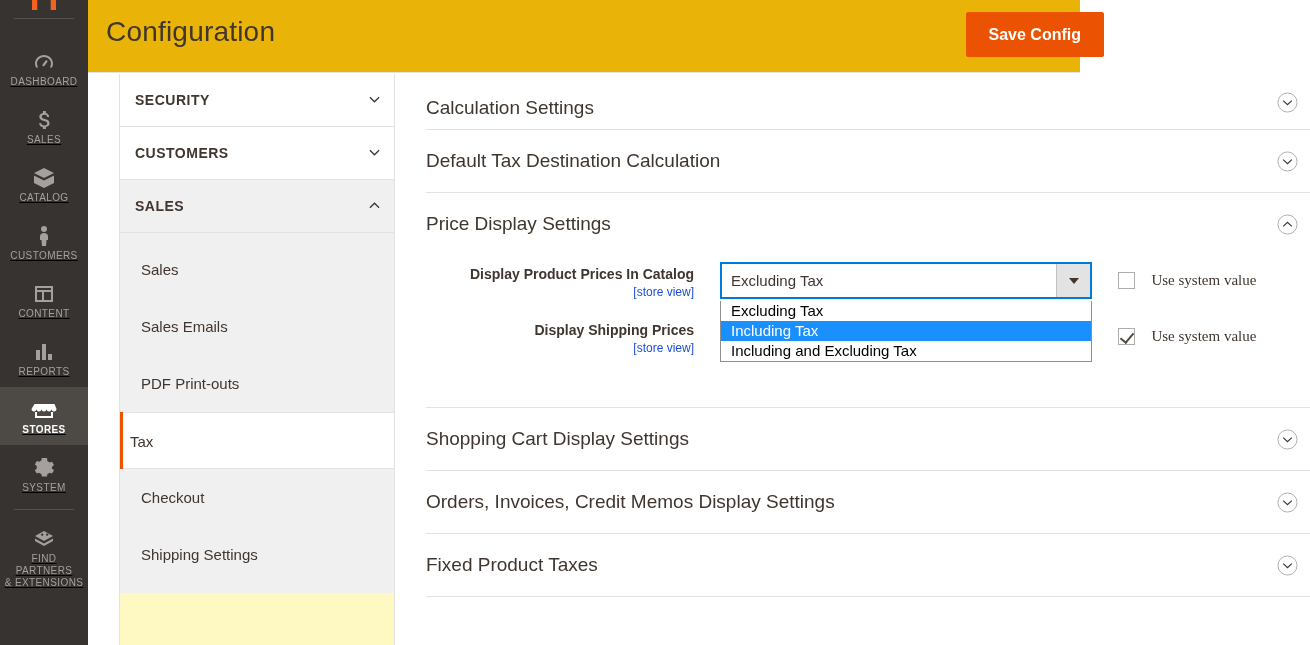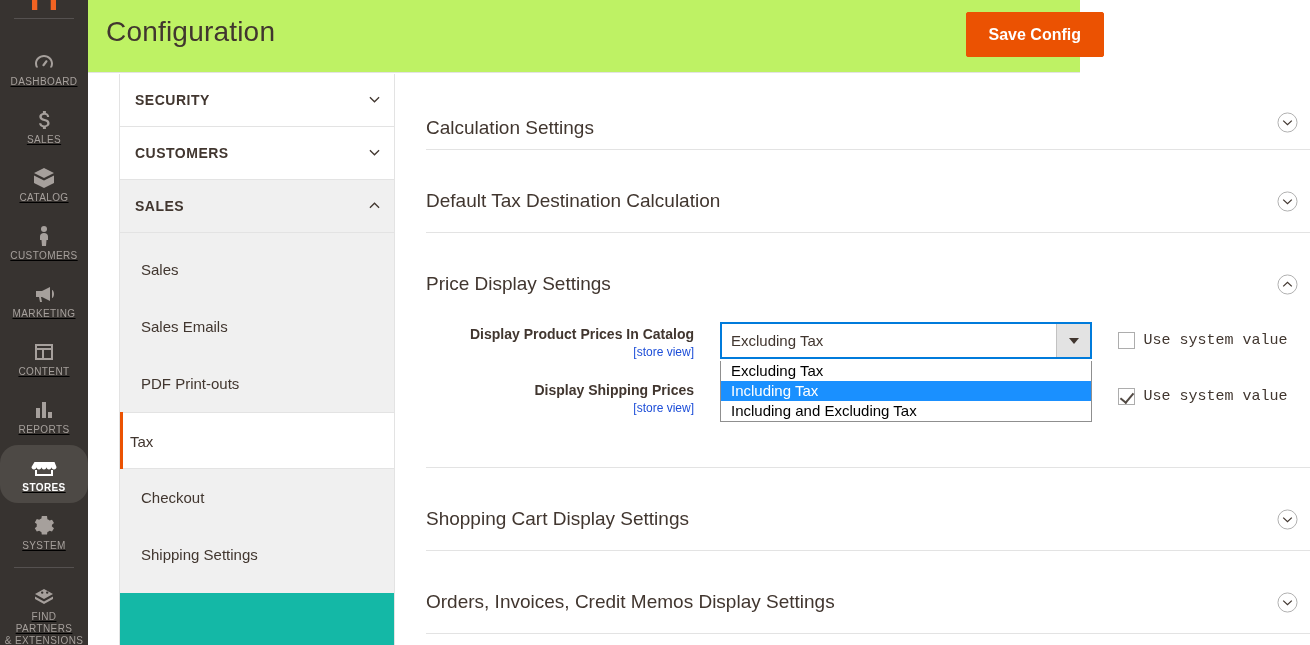--- a/index.html
+++ b/index.html
@@ -46,33 +46,33 @@
     display: block; height: 26px; line-height: 26px;
     margin-bottom: 2px;
   }
   .nav-item .nav-icon svg { fill: #a6a09c; display: inline-block; vertical-align: middle; }
   .nav-item .nav-label {
     display: block;
     font-size: 10px; letter-spacing: .4px;
     color: #a6a09c; line-height: 12px;
     font-family: "Liberation Sans", sans-serif;
   }
-  .nav-item.active { background: #4d4945; border-radius: 18px; }
+  .nav-item.active { background: #4d4945; }
   .nav-item.active .nav-icon svg { fill: #ffffff; }
   .nav-item.active .nav-label { color: #ffffff; font-weight: bold; }
   .nav-divider2 {
     width: 60px; height: 1px; background: #555150;
     margin: 6px auto 6px auto;
   }
 
   
   .page-header {
     position: absolute; left: 88px; top: 0;
     width: 992px; height: 73px;
-    background: #bef264;
+    background: #eab308;
     border-bottom: 1px solid #e3e3e3;
   }
   .page-title {
     position: absolute; left: 18px; top: 16px;
     font-size: 28px; color: #41362f;
     font-weight: normal;
     font-family: "Liberation Sans", sans-serif;
     letter-spacing: .2px;
   }
   .save-btn {
@@ -86,21 +86,21 @@
     font-family: "Liberation Sans", sans-serif;
     cursor: pointer;
     white-space: nowrap;
     border-radius: 2px;
   }
 
   
   .secondary-nav {
     position: absolute; left: 119px; top: 74px;
     width: 276px; height: 571px;
-    background: #14b8a6;
+    background: #fef9c3;
     border-left: 1px solid #e3e3e3;
     border-right: 1px solid #e3e3e3;
     overflow: hidden;
   }
   .sec-section-head {
     position: relative;
     height: 53px;
     line-height: 53px;
     padding: 0 30px 0 15px;
     border-bottom: 1px solid #e3e3e3;
@@ -153,21 +153,20 @@
     margin: 0 0 0 30px;
   }
   .section-head {
     position: relative;
     height: 62px;
     line-height: 62px;
     font-size: 19px;
     color: #41362f;
     cursor: pointer;
     font-family: "Liberation Sans", sans-serif;
-    margin-top: 20px;
   }
   .section-head.first { height: 55px; line-height: 68px; }
   .collapse-icon {
     position: absolute; right: 12px; top: 50%;
     width: 21px; height: 21px; margin-top: -10px;
   }
   .collapse-icon svg { display: block; }
 
   
   .fieldset { padding: 10px 0 30px 0; position: relative; }
@@ -264,24 +263,24 @@
   .sysval .box.checked::after {
     content: "";
     position: absolute; left: 4px; top: 1px;
     width: 6px; height: 11px;
     border: solid #514943;
     border-width: 0 2px 2px 0;
     transform: rotate(40deg);
   }
   .sysval .txt {
     display: inline-block;
-    margin-left: 4px;
+    margin-left: 12px;
     font-size: 15px; color: #41362f;
     vertical-align: middle;
-    font-family: Liberation Mono, monospace;
+    font-family: Liberation Serif, serif;
   }
 </style>
 </head>
 <body>
 
 <div class="app">
 
   <nav class="primary-nav">
     <div class="logo-wrap">
       <div class="logo-mark"></div>
@@ -319,28 +318,20 @@
       <a class="nav-item">
         <span class="nav-icon">
           <svg width="24" height="24" viewBox="0 0 24 24">
               <circle cx="12" cy="5" r="3"></circle>
               <path d="M12 9c-2.5 0-4 1.5-4 3.5V16h1.5l.5 6h4l.5-6H16v-3.5C16 10.5 14.5 9 12 9z"></path>
             </svg>
         </span>
         <span class="nav-label">CUSTOMERS</span>
       </a>
 
-      <a class="nav-item">
-        <span class="nav-icon">
-          <svg width="24" height="24" viewBox="0 0 24 24">
-              <path d="M4 9v6h3l1 5h2l-1-5h1l8 4V5l-8 4H4zm16-1v8c1.1 0 2-1.8 2-4s-.9-4-2-4z"></path>
-            </svg>
-        </span>
-        <span class="nav-label">MARKETING</span>
-      </a>
 
       <a class="nav-item">
         <span class="nav-icon">
           <svg width="24" height="24" viewBox="0 0 24 24">
               <path d="M3 4v16h18V4H3zm16 2v2H5V6h14zM5 18v-8h5v8H5zm7 0v-8h7v8h-7z"></path>
             </svg>
         </span>
         <span class="nav-label">CONTENT</span>
       </a>
 

